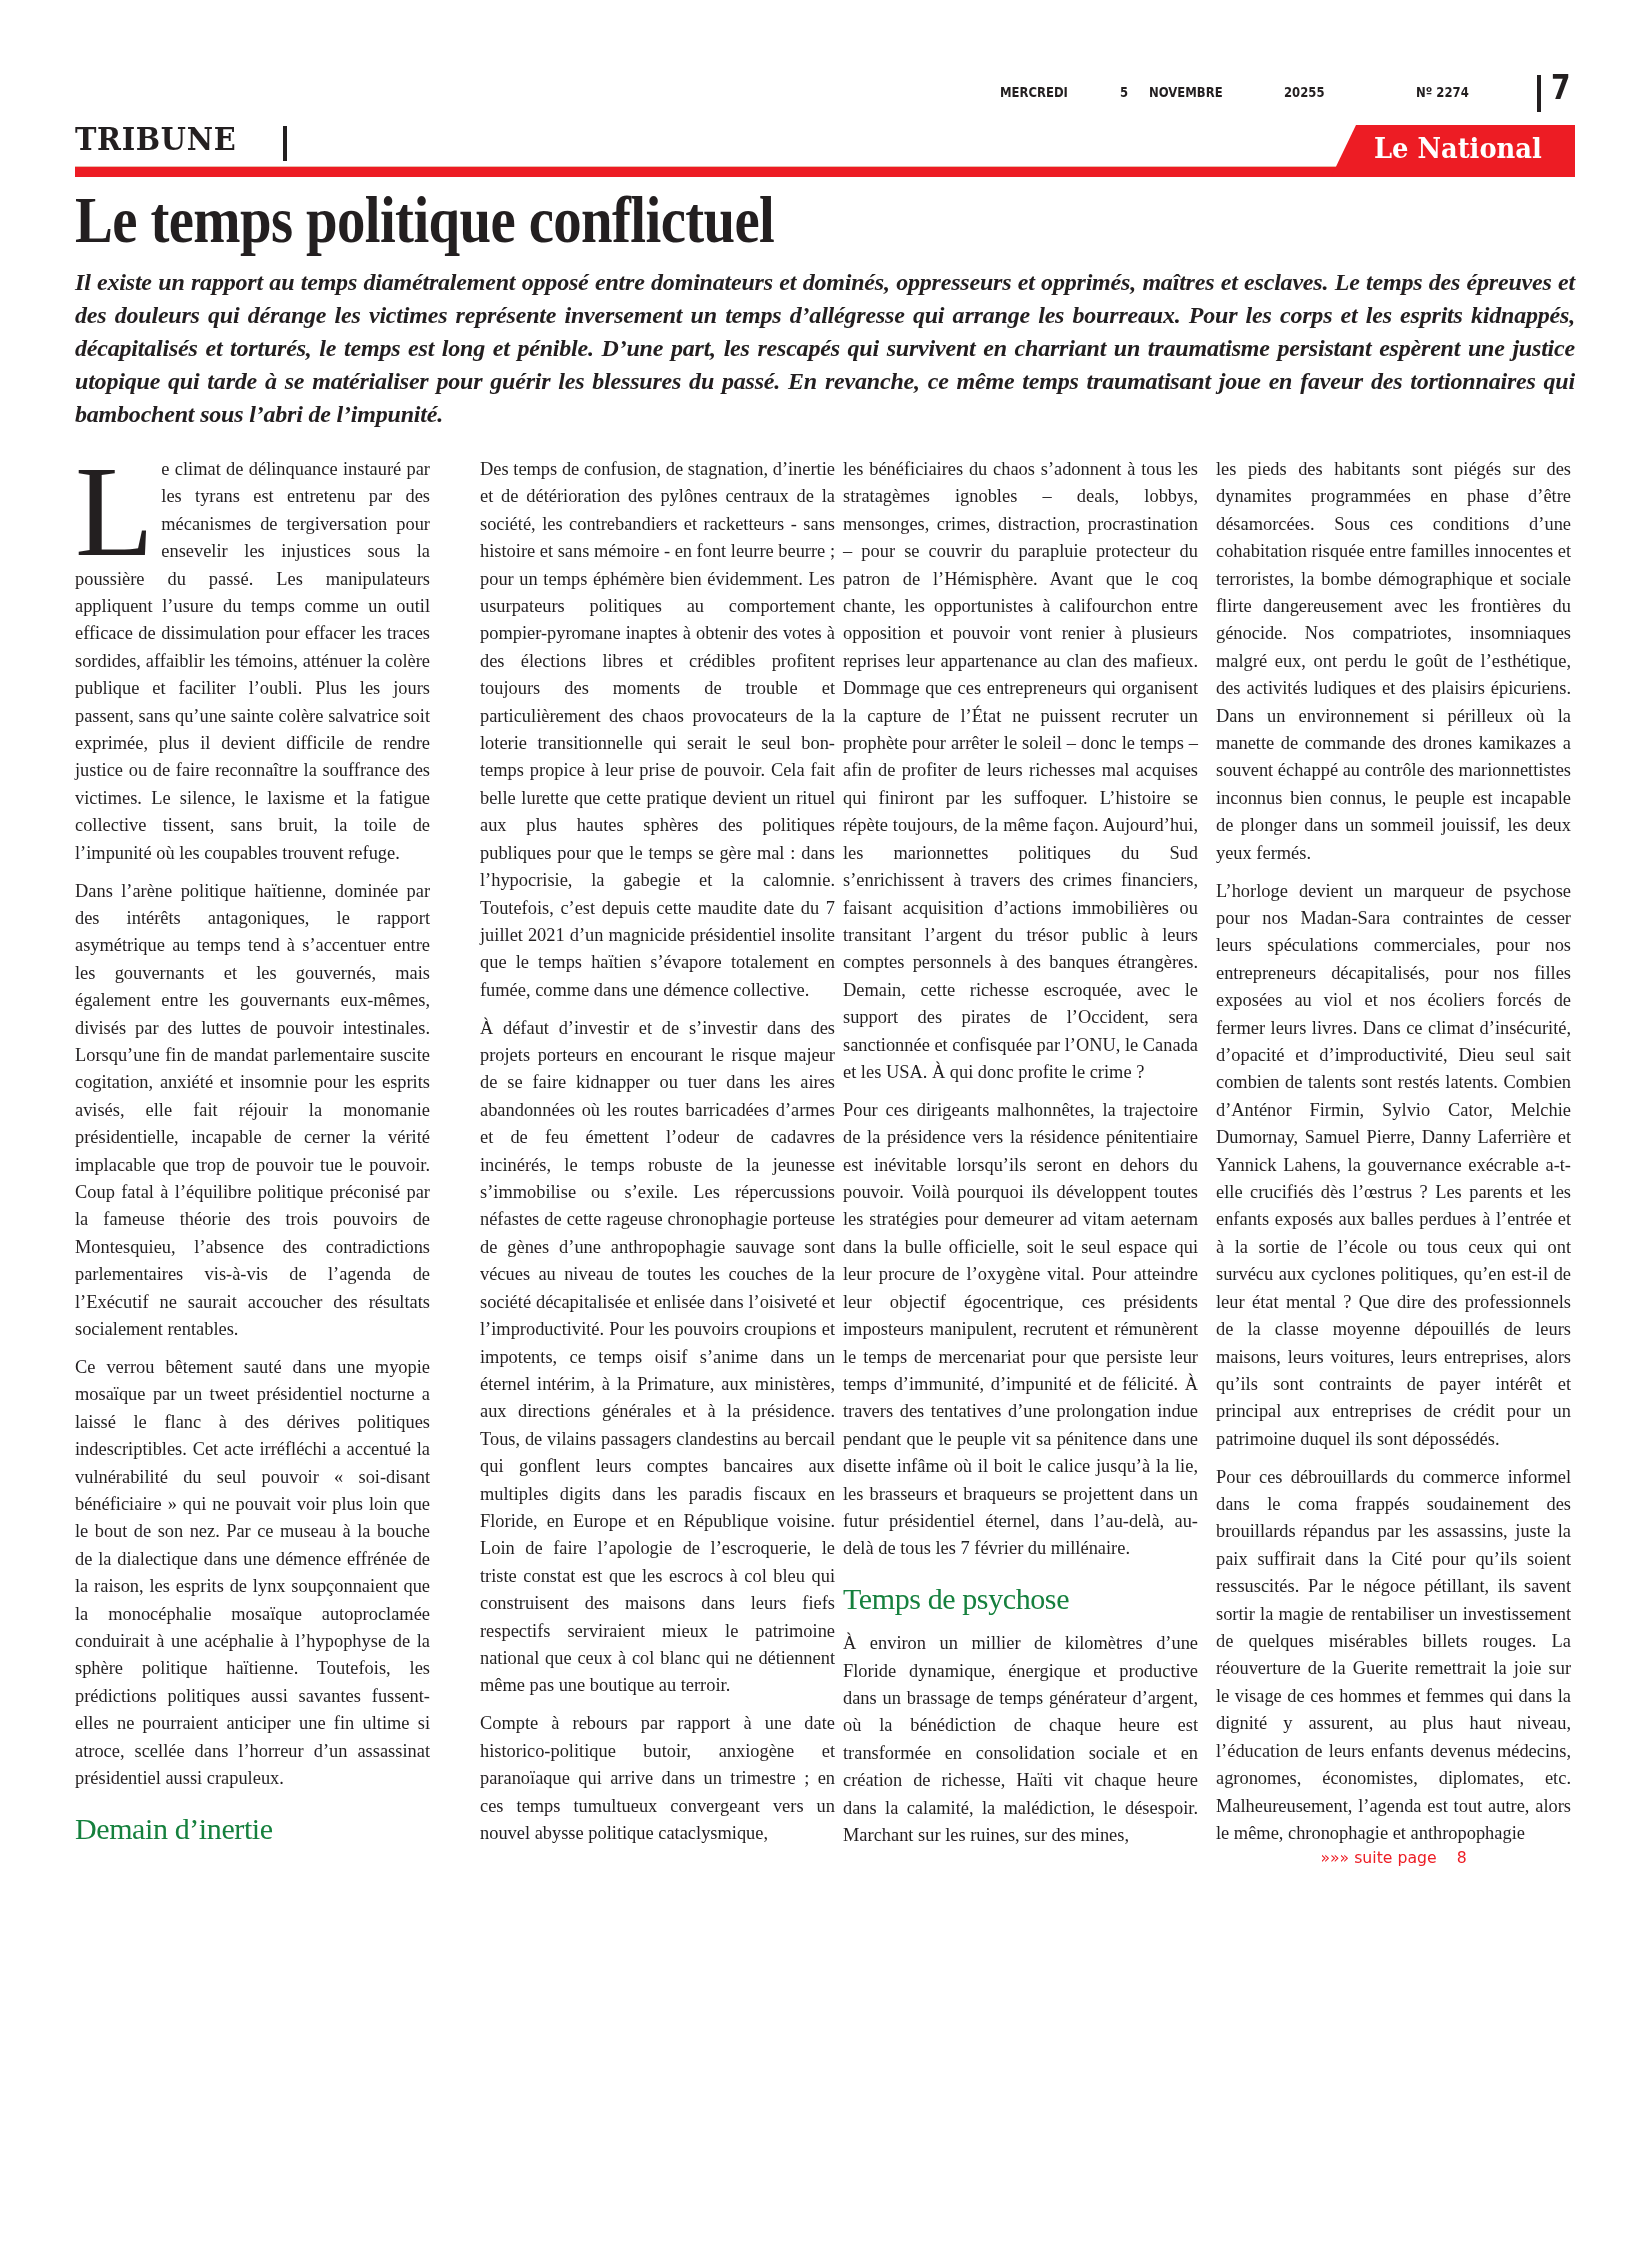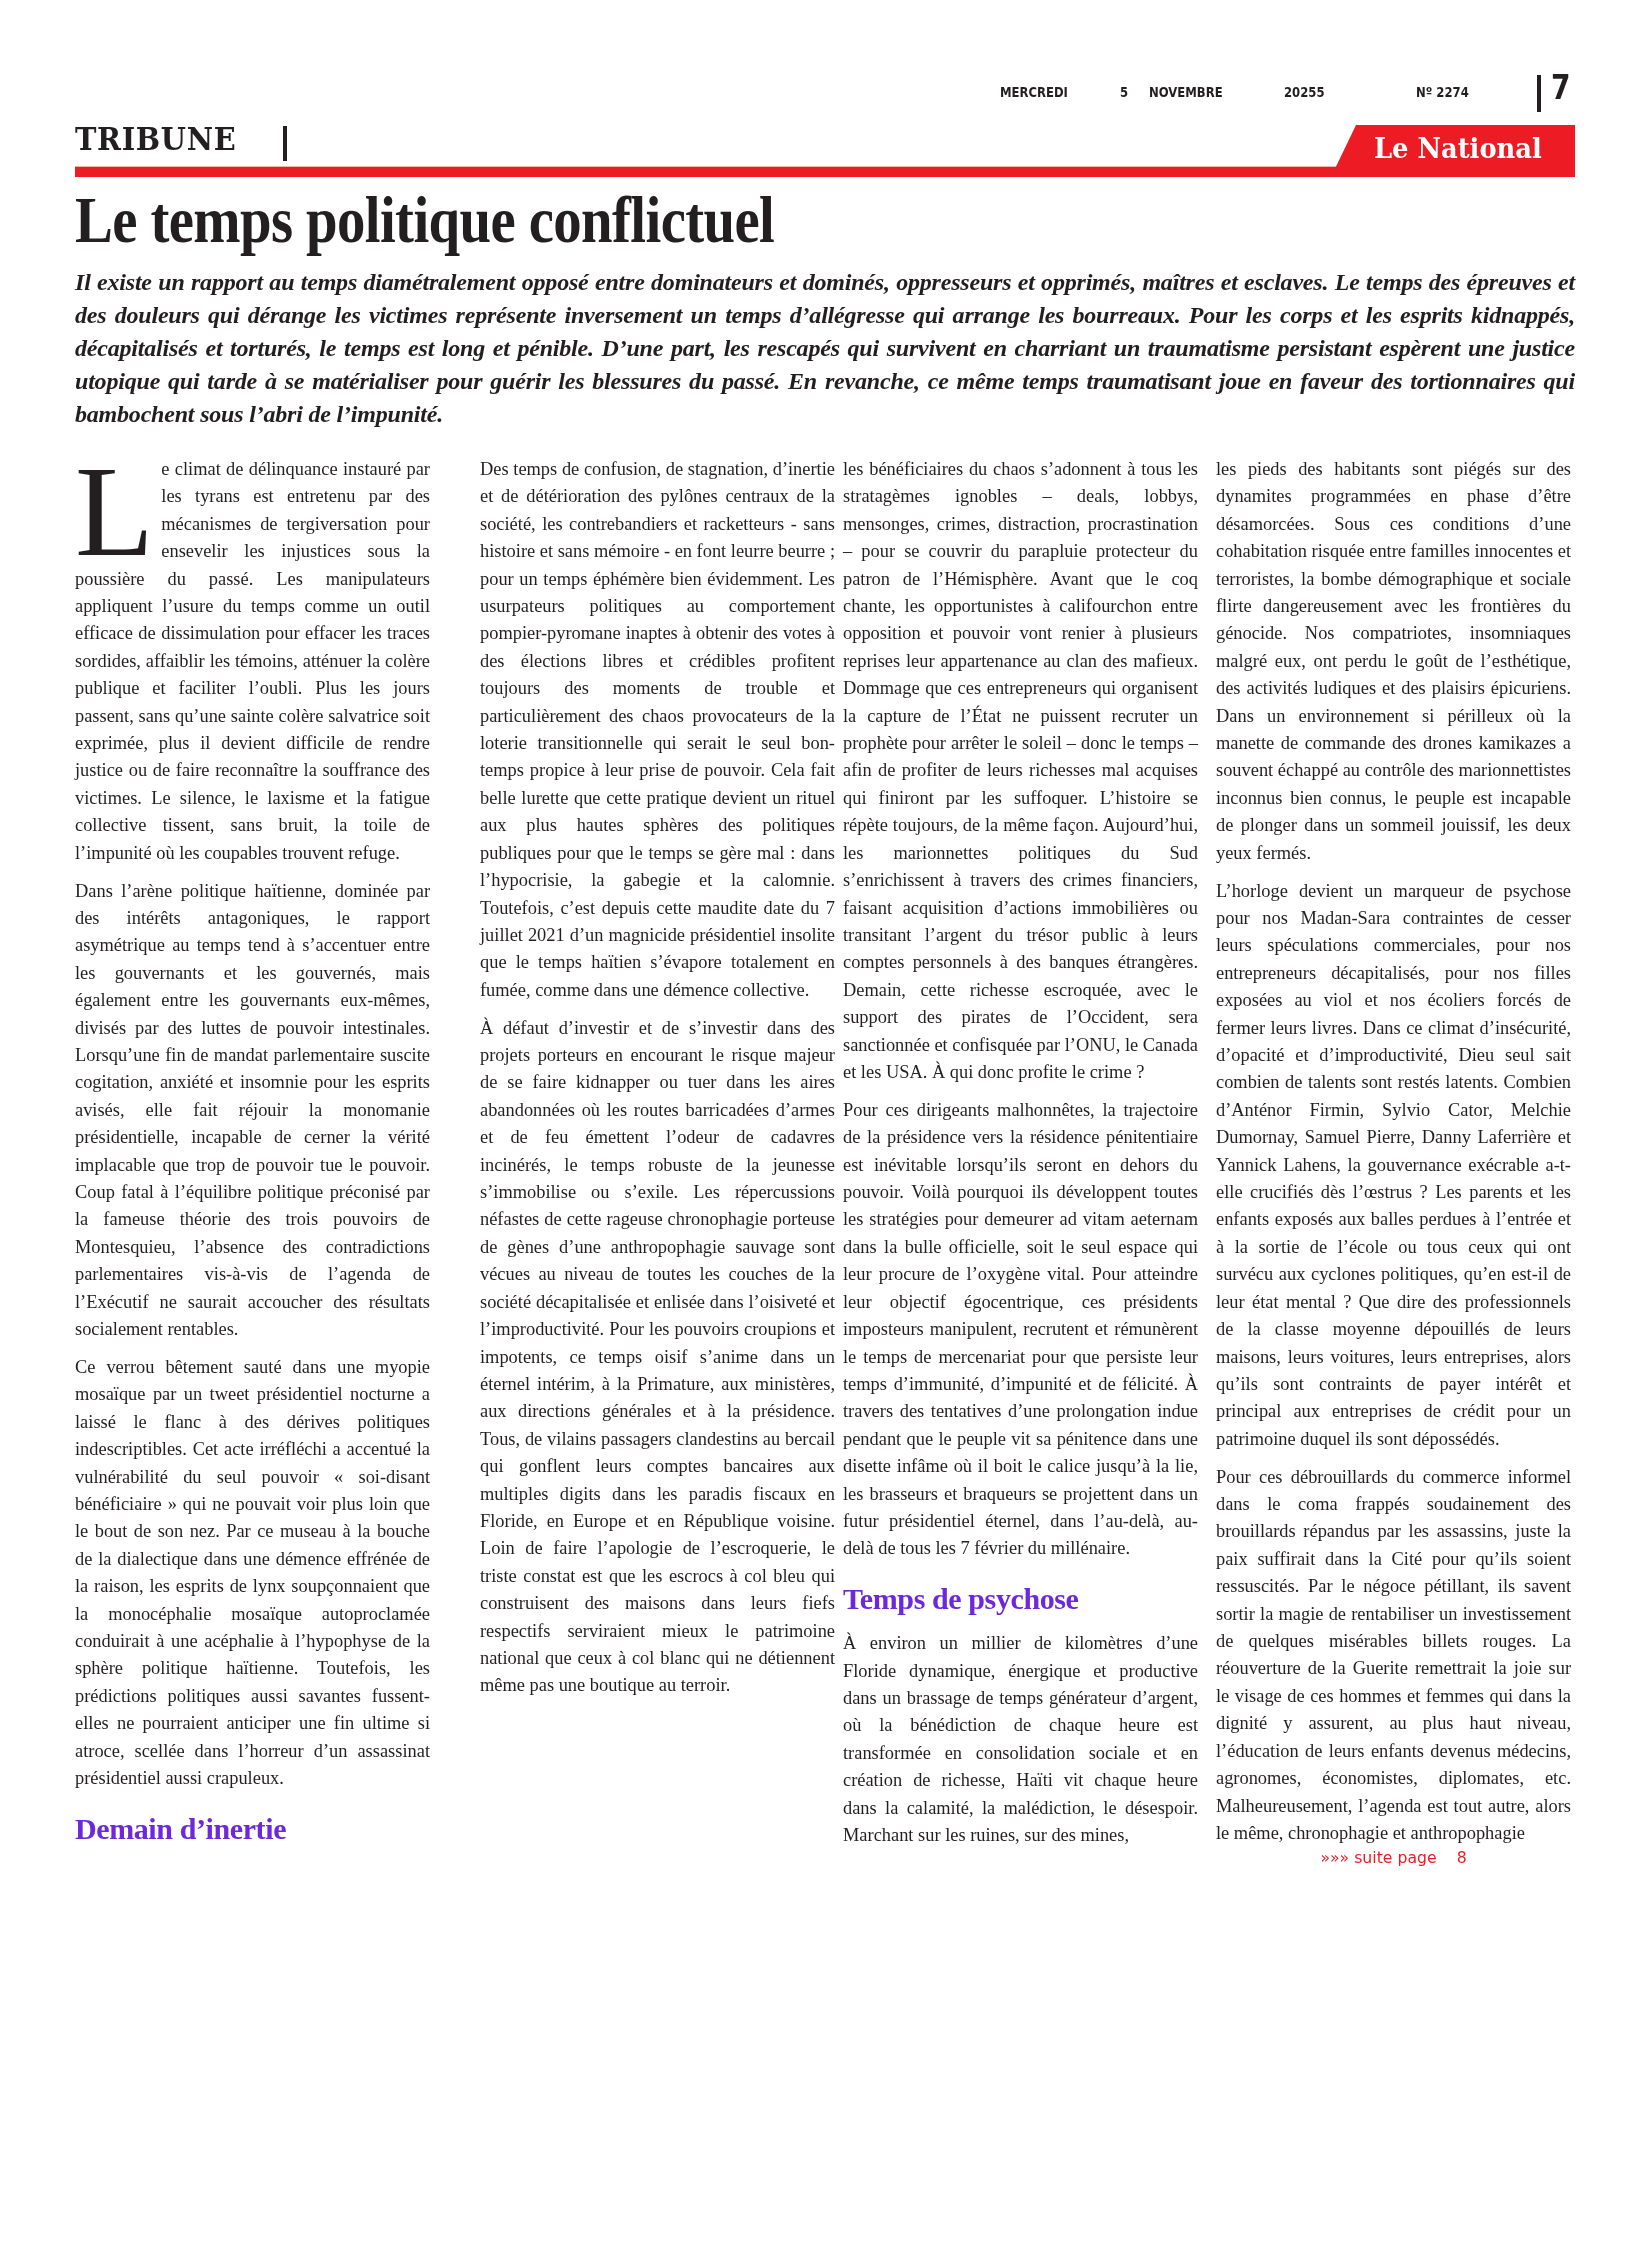--- a/index.html
+++ b/index.html
@@ -23,21 +23,21 @@
   .intro { left: 75px; top: 266px; width: 1500px; font-family: "Liberation Serif", serif; font-weight: bold; font-style: italic; font-size: 24px; line-height: 33px; text-align: justify; color: #231f20; letter-spacing: -0.2px; }
 
   
   .col { top: 456px; width: 355px; font-family: "Liberation Serif", serif; font-size: 18.4px; line-height: 27.4px; color: #231f20; }
   .col p { margin: 0 0 10.5px 0; text-align: justify; hyphens: none; }
   .col1 { left: 75px; }
   .col2 { left: 480px; }
   .col3 { left: 843px; }
   .col4 { left: 1216px; }
   .dropcap { float: left; font-family: "Liberation Serif", serif; font-size: 129px; line-height: 105px; height: 105px; margin: 3px 7.5px 0 0; color: #231f20; }
-  .subhead { font-family: "Liberation Serif", serif; font-weight: bold; font-size: 30px; line-height: 36px; margin: 18px 0 13.5px 0; color: #6d28d9; letter-spacing: -0.4px; }
+  .subhead { font-family: "Liberation Serif", serif; font-weight: normal; font-size: 30px; line-height: 36px; margin: 18px 0 13.5px 0; color: #15803d; letter-spacing: -0.4px; }
   .cont { text-align: center; margin-top: 0; font-family: "DejaVu Sans", sans-serif; font-size: 15.7px; line-height: 22.5px; color: #ed1c24; }
   .cont .pg { margin-left: 15px; }
 </style>
 </head>
 <body>
 
 <div class="abs dateline" style="left:1000px;">MERCREDI</div>
 <div class="abs dateline" style="left:1120px;">5</div>
 <div class="abs dateline" style="left:1149px;">NOVEMBRE</div>
 <div class="abs dateline" style="left:1284px;">20255</div>
@@ -57,20 +57,21 @@
 <div class="abs col col1">
   <p><span class="dropcap">L</span><span>e climat de délinquance instauré par les tyrans est entretenu par des mécanismes de tergiversation pour ensevelir les injustices sous la poussière du passé. Les manipulateurs appliquent l’usure du temps comme un outil efficace de dissimulation pour effacer les traces sordides, affaiblir les témoins, atténuer la colère publique et faciliter l’oubli. Plus les jours passent, sans qu’une sainte colère salvatrice soit exprimée, plus il devient difficile de rendre justice ou de faire reconnaître la souffrance des victimes. Le silence, le laxisme et la fatigue collective tissent, sans bruit, la toile de l’impunité où les coupables trouvent refuge.</span></p>
   <p>Dans l’arène politique haïtienne, dominée par des intérêts antagoniques, le rapport asymétrique au temps tend à s’accentuer entre les gouvernants et les gouvernés, mais également entre les gouvernants eux-mêmes, divisés par des luttes de pouvoir intestinales. Lorsqu’une fin de mandat parlementaire suscite cogitation, anxiété et insomnie pour les esprits avisés, elle fait réjouir la monomanie présidentielle, incapable de cerner la vérité implacable que trop de pouvoir tue le pouvoir. Coup fatal à l’équilibre politique préconisé par la fameuse théorie des trois pouvoirs de Montesquieu, l’absence des contradictions parlementaires vis-à-vis de l’agenda de l’Exécutif ne saurait accoucher des résultats socialement rentables.</p>
   <p>Ce verrou bêtement sauté dans une myopie mosaïque par un tweet présidentiel nocturne a laissé le flanc à des dérives politiques indescriptibles. Cet acte irréfléchi a accentué la vulnérabilité du seul pouvoir « soi-disant bénéficiaire » qui ne pouvait voir plus loin que le bout de son nez. Par ce museau à la bouche de la dialectique dans une démence effrénée de la raison, les esprits de lynx soupçonnaient que la monocéphalie mosaïque autoproclamée conduirait à une acéphalie à l’hypophyse de la sphère politique haïtienne. Toutefois, les prédictions politiques aussi savantes fussent-elles ne pourraient anticiper une fin ultime si atroce, scellée dans l’horreur d’un assassinat présidentiel aussi crapuleux.</p>
   <h2 class="subhead">Demain d’inertie</h2>
 </div>
 
 <div class="abs col col2">
   <p>Des temps de confusion, de stagnation, d’inertie et de détérioration des pylônes centraux de la société, les contrebandiers et racketteurs - sans histoire et sans mémoire - en font leurre beurre ; pour un temps éphémère bien évidemment. Les usurpateurs politiques au comportement pompier-pyromane inaptes à obtenir des votes à des élections libres et crédibles profitent toujours des moments de trouble et particulièrement des chaos provocateurs de la loterie transitionnelle qui serait le seul bon-temps propice à leur prise de pouvoir. Cela fait belle lurette que cette pratique devient un rituel aux plus hautes sphères des politiques publiques pour que le temps se gère mal : dans l’hypocrisie, la gabegie et la calomnie. Toutefois, c’est depuis cette maudite date du 7 juillet 2021 d’un magnicide présidentiel insolite que le temps haïtien s’évapore totalement en fumée, comme dans une démence collective.</p>
   <p>À défaut d’investir et de s’investir dans des projets porteurs en encourant le risque majeur de se faire kidnapper ou tuer dans les aires abandonnées où les routes barricadées d’armes et de feu émettent l’odeur de cadavres incinérés, le temps robuste de la jeunesse s’immobilise ou s’exile. Les répercussions néfastes de cette rageuse chronophagie porteuse de gènes d’une anthropophagie sauvage sont vécues au niveau de toutes les couches de la société décapitalisée et enlisée dans l’oisiveté et l’improductivité. Pour les pouvoirs croupions et impotents, ce temps oisif s’anime dans un éternel intérim, à la Primature, aux ministères, aux directions générales et à la présidence. Tous, de vilains passagers clandestins au bercail qui gonflent leurs comptes bancaires aux multiples digits dans les paradis fiscaux en Floride, en Europe et en République voisine. Loin de faire l’apologie de l’escroquerie, le triste constat est que les escrocs à col bleu qui construisent des maisons dans leurs fiefs respectifs serviraient mieux le patrimoine national que ceux à col blanc qui ne détiennent même pas une boutique au terroir.</p>
+  <p>Compte à rebours par rapport à une date historico-politique butoir, anxiogène et paranoïaque qui arrive dans un trimestre ; en ces temps tumultueux convergeant vers un nouvel abysse politique cataclysmique,</p>
 </div>
 
 <div class="abs col col3">
   <p>les bénéficiaires du chaos s’adonnent à tous les stratagèmes ignobles – deals, lobbys, mensonges, crimes, distraction, procrastination – pour se couvrir du parapluie protecteur du patron de l’Hémisphère. Avant que le coq chante, les opportunistes à califourchon entre opposition et pouvoir vont renier à plusieurs reprises leur appartenance au clan des mafieux. Dommage que ces entrepreneurs qui organisent la capture de l’État ne puissent recruter un prophète pour arrêter le soleil – donc le temps – afin de profiter de leurs richesses mal acquises qui finiront par les suffoquer. L’histoire se répète toujours, de la même façon. Aujourd’hui, les marionnettes politiques du Sud s’enrichissent à travers des crimes financiers, faisant acquisition d’actions immobilières ou transitant l’argent du trésor public à leurs comptes personnels à des banques étrangères. Demain, cette richesse escroquée, avec le support des pirates de l’Occident, sera sanctionnée et confisquée par l’ONU, le Canada et les USA. À qui donc profite le crime ?</p>
   <p>Pour ces dirigeants malhonnêtes, la trajectoire de la présidence vers la résidence pénitentiaire est inévitable lorsqu’ils seront en dehors du pouvoir. Voilà pourquoi ils développent toutes les stratégies pour demeurer ad vitam aeternam dans la bulle officielle, soit le seul espace qui leur procure de l’oxygène vital. Pour atteindre leur objectif égocentrique, ces présidents imposteurs manipulent, recrutent et rémunèrent le temps de mercenariat pour que persiste leur temps d’immunité, d’impunité et de félicité. À travers des tentatives d’une prolongation indue pendant que le peuple vit sa pénitence dans une disette infâme où il boit le calice jusqu’à la lie, les brasseurs et braqueurs se projettent dans un futur présidentiel éternel, dans l’au-delà, au-delà de tous les 7 février du millénaire.</p>
   <h2 class="subhead">Temps de psychose</h2>
   <p>À environ un millier de kilomètres d’une Floride dynamique, énergique et productive dans un brassage de temps générateur d’argent, où la bénédiction de chaque heure est transformée en consolidation sociale et en création de richesse, Haïti vit chaque heure dans la calamité, la malédiction, le désespoir. Marchant sur les ruines, sur des mines,</p>
 </div>
 
 <div class="abs col col4">

